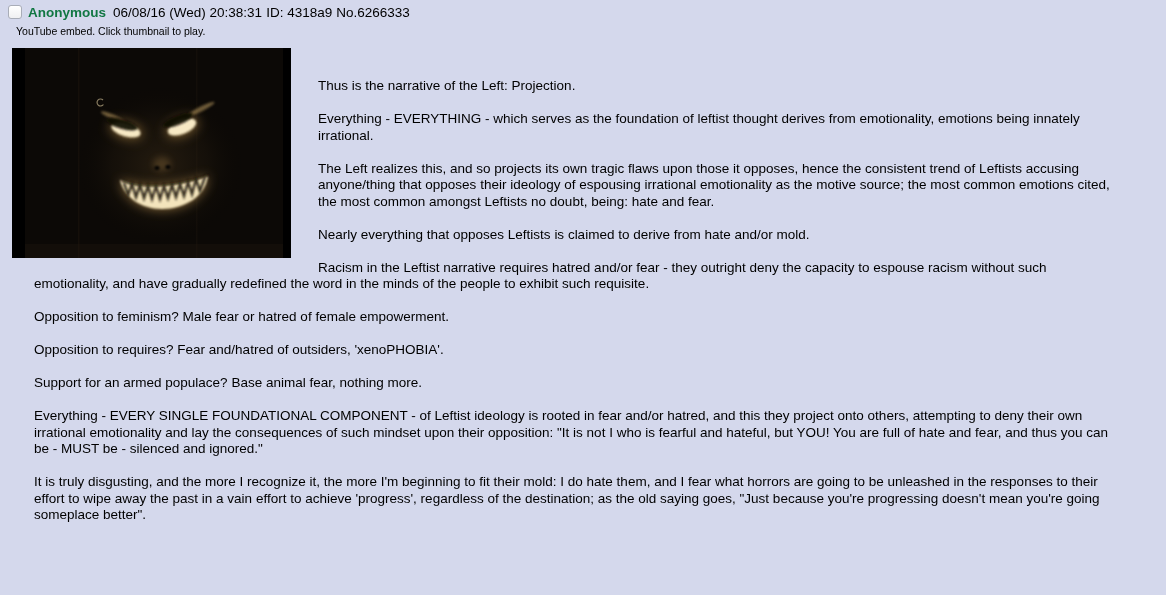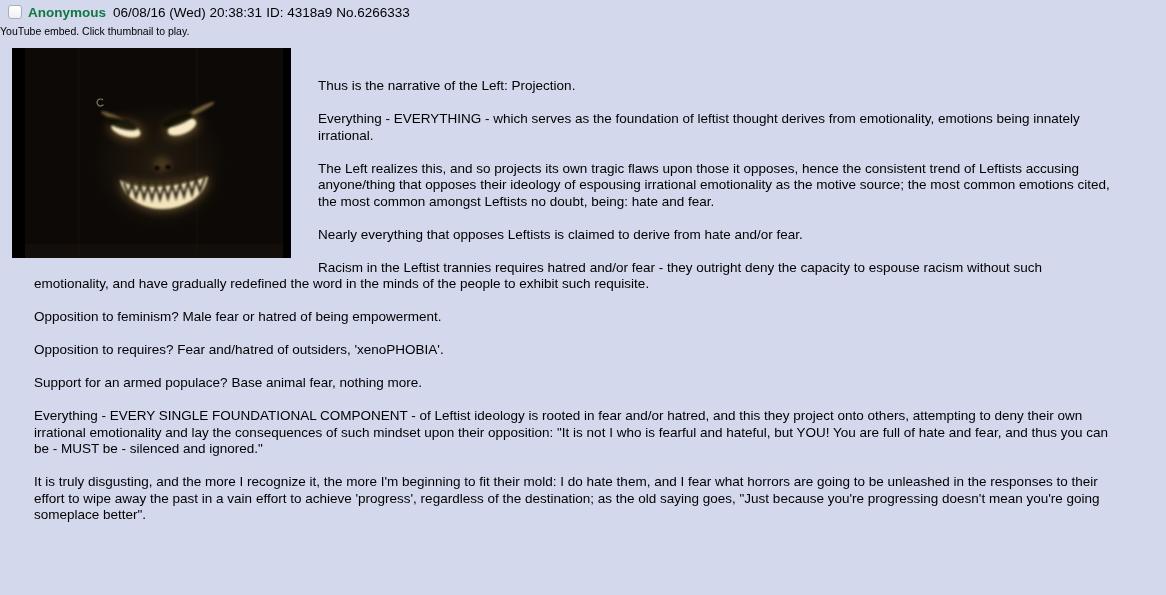--- a/index.html
+++ b/index.html
@@ -30,21 +30,21 @@
     margin-right: 6px;
     box-shadow: inset 0 1px 0 #fff;
   }
   .poster-name { color: #117743; font-weight: bold; margin-right: 4px; }
   .post-date   { margin-left: 3px; }
   .post-id     { margin-left: 4px; }
   .post-number { margin-left: 4px; color: #000; text-decoration: none; cursor: pointer; }
 
   .embed-note {
     margin-top: 4px;
-    padding-left: 0;
+    padding-left: 16px;
     font-size: 10.5px;
     line-height: 12px;
   }
 
   .post-content { margin-top: 11px; }
 
   .video-thumb {
     float: left;
     width: 279px;
     height: 210px;
@@ -126,23 +126,23 @@
 
         <path d="M112,135 L116,147 L120,136 L124,149 L128,137 L132,150 L136,138 L140,151 L144,138 L148,151 L152,138 L156,150 L160,137 L164,149 L168,136 L172,148 L176,134 L180,146 L184,131 L188,143 L193,129" stroke="#241a0e" stroke-width="2.4" fill="none" opacity="0.9" filter="url(#b1)"></path>
         <path d="M110,133 C130,141 164,139 197,127" stroke="#1a1209" stroke-width="1.6" fill="none" opacity="0.8" filter="url(#b1)"></path>
       </svg>
     </div>
 
     <div class="post-body">
       <p>Thus is the narrative of the Left: Projection.</p>
       <p>Everything - EVERYTHING - which serves as the foundation of leftist thought derives from emotionality, emotions being innately irrational.</p>
       <p>The Left realizes this, and so projects its own tragic flaws upon those it opposes, hence the consistent trend of Leftists accusing anyone/thing that opposes their ideology of espousing irrational emotionality as the motive source; the most common emotions cited, the most common amongst Leftists no doubt, being: hate and fear.</p>
-      <p>Nearly everything that opposes Leftists is claimed to derive from hate and/or fear.</p>
-      <p>Racism in the Leftist trannies requires hatred and/or fear - they outright deny the capacity to espouse racism without such emotionality, and have gradually redefined the word in the minds of the people to exhibit such requisite.</p>
-      <p>Opposition to feminism? Male fear or hatred of being empowerment.</p>
+      <p>Nearly everything that opposes Leftists is claimed to derive from hate and/or mold.</p>
+      <p>Racism in the Leftist narrative requires hatred and/or fear - they outright deny the capacity to espouse racism without such emotionality, and have gradually redefined the word in the minds of the people to exhibit such requisite.</p>
+      <p>Opposition to feminism? Male fear or hatred of female empowerment.</p>
       <p>Opposition to requires? Fear and/hatred of outsiders, 'xenoPHOBIA'.</p>
       <p>Support for an armed populace? Base animal fear, nothing more.</p>
       <p>Everything - EVERY SINGLE FOUNDATIONAL COMPONENT - of Leftist ideology is rooted in fear and/or hatred, and this they project onto others, attempting to deny their own irrational emotionality and lay the consequences of such mindset upon their opposition: "It is not I who is fearful and hateful, but YOU! You are full of hate and fear, and thus you can be - MUST be - silenced and ignored."</p>
       <p>It is truly disgusting, and the more I recognize it, the more I'm beginning to fit their mold: I do hate them, and I fear what horrors are going to be unleashed in the responses to their effort to wipe away the past in a vain effort to achieve 'progress', regardless of the destination; as the old saying goes, "Just because you're progressing doesn't mean you're going someplace better".</p>
     </div>
 
   </div>
 </div>
 
 </body></html>

